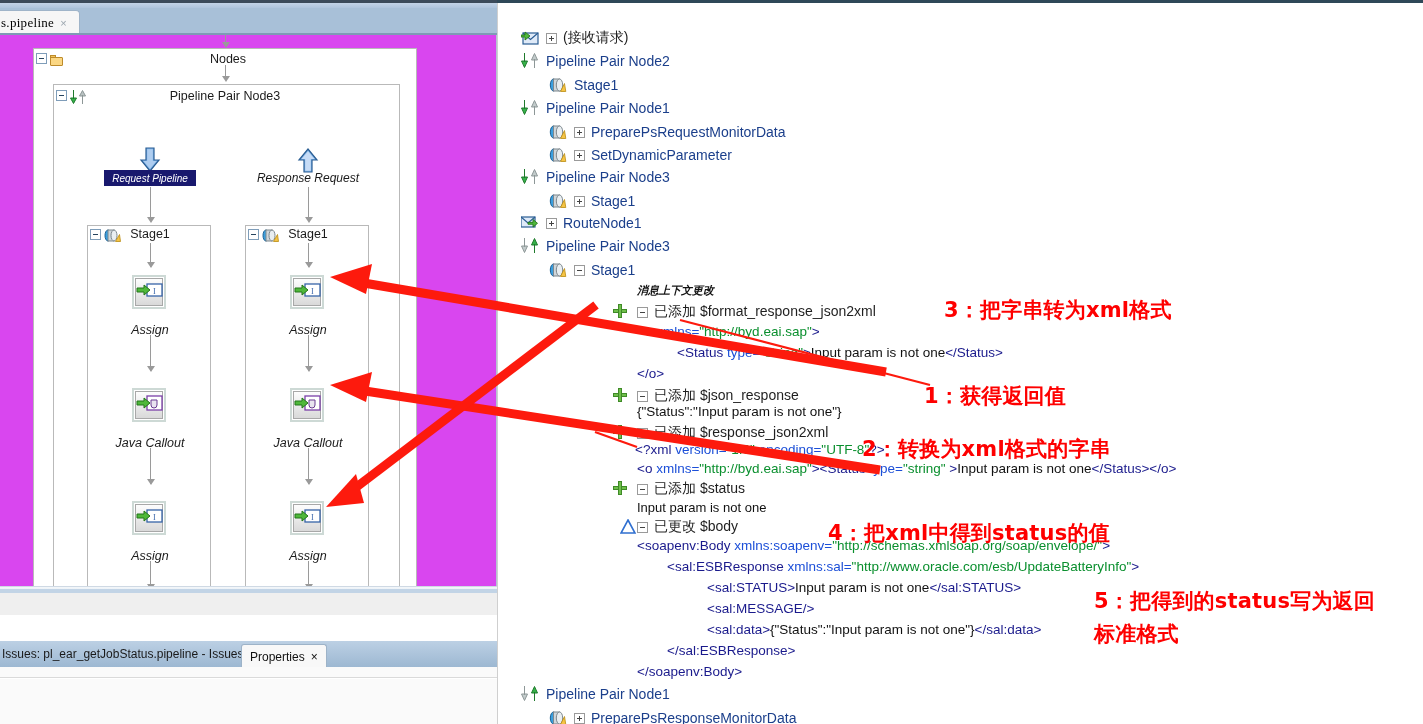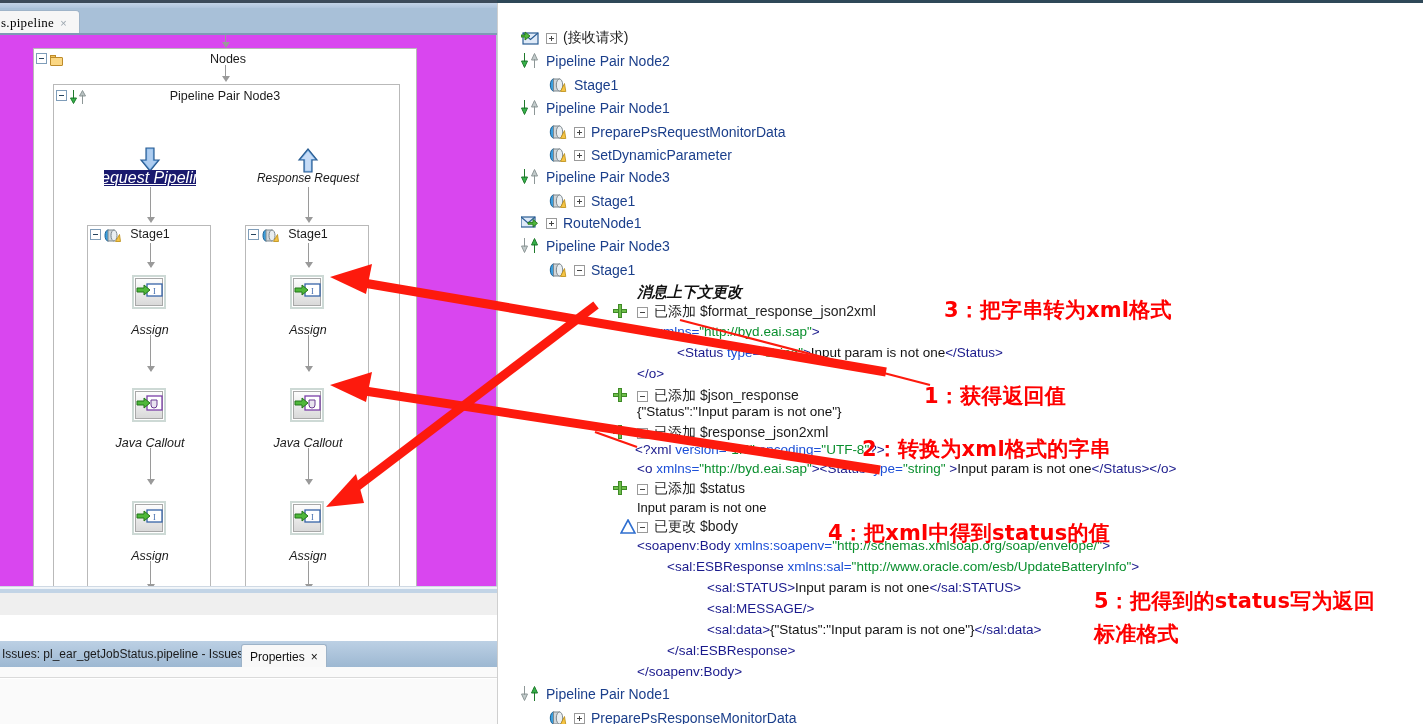--- a/index.html
+++ b/index.html
@@ -86,21 +86,21 @@
   .at{color:#1c4fd8;}
   .vl{color:#0a8f2e;}
   .tx{color:#111111;}
   .pl{color:#111111;}
 
   .plusmark{position:absolute;width:14px;height:14px;}
   .plusmark:before{content:"";position:absolute;left:0;top:5px;width:14px;height:4px;background:#6fbf4b;border:1px solid #3f8a27;box-sizing:border-box;}
   .plusmark:after{content:"";position:absolute;left:5px;top:0;width:4px;height:14px;background:#6fbf4b;border:1px solid #3f8a27;box-sizing:border-box;}
   .tri{position:absolute;width:0;height:0;border-left:7px solid transparent;border-right:7px solid transparent;border-bottom:12px solid transparent;}
 
-  .ctxhdr{position:absolute;font-size:15px;font-weight:bold;font-style:italic;color:#111;white-space:nowrap;
+  .ctxhdr{position:absolute;font-size:11px;font-weight:bold;font-style:italic;color:#111;white-space:nowrap;
      font-family:"Liberation Serif","DejaVu Serif",serif;}
 
   
   .anno{position:absolute;color:#fe0000;font-size:21px;font-weight:600;white-space:nowrap;
      font-family:"DejaVu Sans","Liberation Sans",sans-serif;letter-spacing:.2px;}
   svg.overlay{position:absolute;left:0;top:0;width:1423px;height:724px;pointer-events:none;}
 </style>
 </head>
 <body>
 
@@ -140,21 +140,21 @@
       </div>
       <div class="boxlabel" style="left:165px;top:54px;width:120px;">Pipeline Pair Node3</div>
 
       <div class="bigarrow" style="left:138px;top:112px;">
         <svg width="24" height="26" viewBox="0 0 24 26">
           <path d="M8 1 L16 1 L16 13 L21 13 L12 24 L3 13 L8 13 Z" fill="#7fb4e8" stroke="#2a5d93" stroke-width="1.2"></path>
           <path d="M9.2 2.2 L14.8 2.2 L14.8 14 L18.5 14 L12 21.8 L5.5 14 L9.2 14 Z" fill="#aecdf0" stroke="none"></path>
         </svg>
       </div>
       <div class="selbox" style="left:104px;top:135px;width:92px;height:16px;display:flex;align-items:center;justify-content:center;">
-        <span class="boxlabel ital" style="color:#fff;font-size:16px;text-decoration:underline;">Request Pipeline</span>
+        <span class="boxlabel ital" style="color:#fff;font-size:10px;">Request Pipeline</span>
       </div>
       <div class="vline" style="left:150px;top:152px;height:32px;"></div>
       <div class="arrowdn" style="left:147px;top:182px;"></div>
 
       <div class="bigarrow" style="left:296px;top:112px;">
         <svg width="24" height="26" viewBox="0 0 24 26">
           <path d="M8 25 L16 25 L16 13 L21 13 L12 2 L3 13 L8 13 Z" fill="#7fb4e8" stroke="#2a5d93" stroke-width="1.2"></path>
           <path d="M9.2 23.8 L14.8 23.8 L14.8 12 L18.5 12 L12 4.2 L5.5 12 L9.2 12 Z" fill="#c7dcf6" stroke="none"></path>
         </svg>
       </div>

